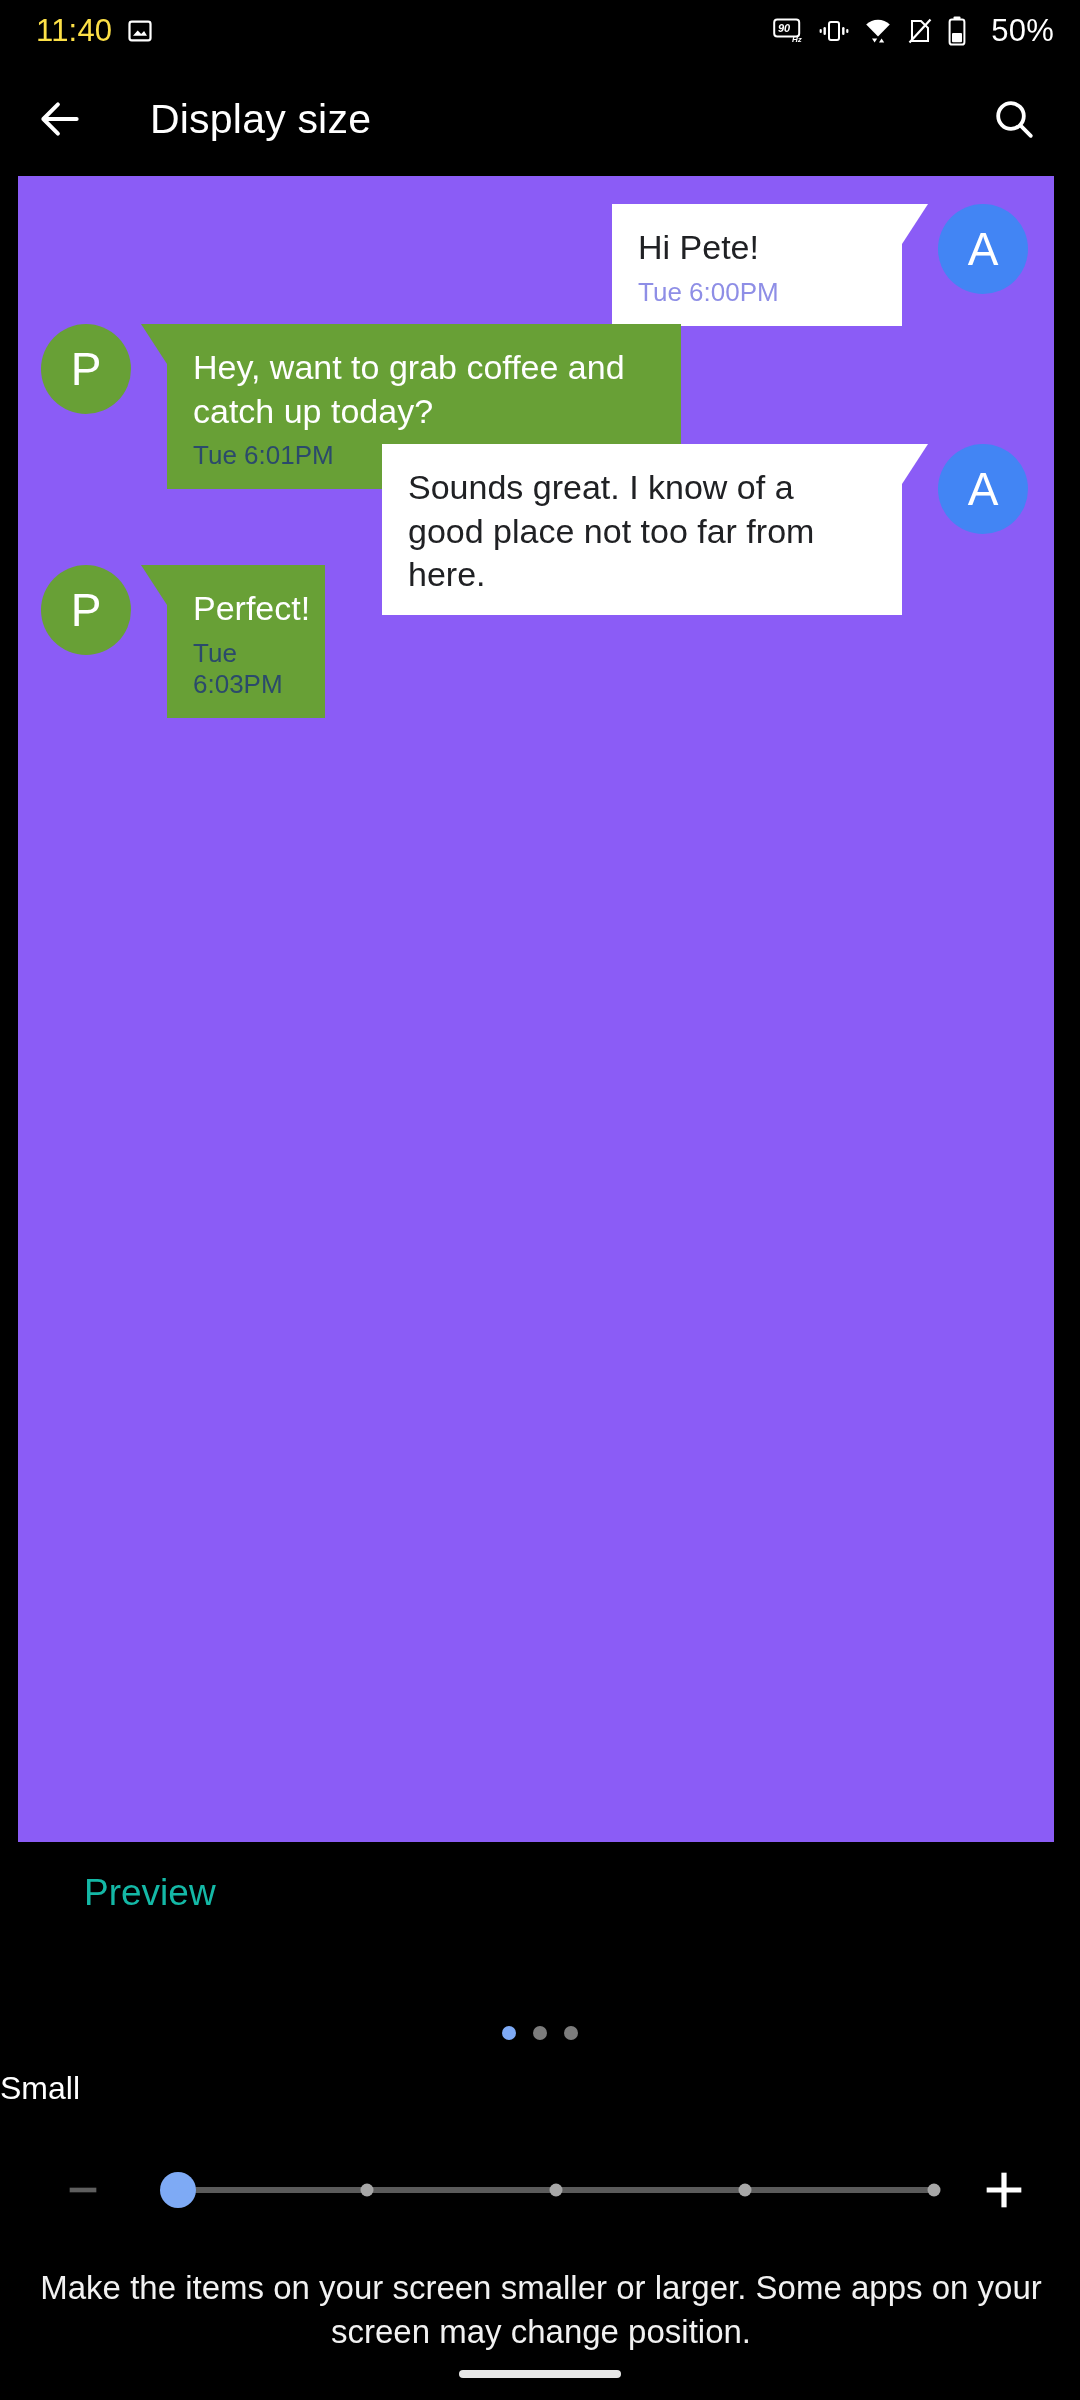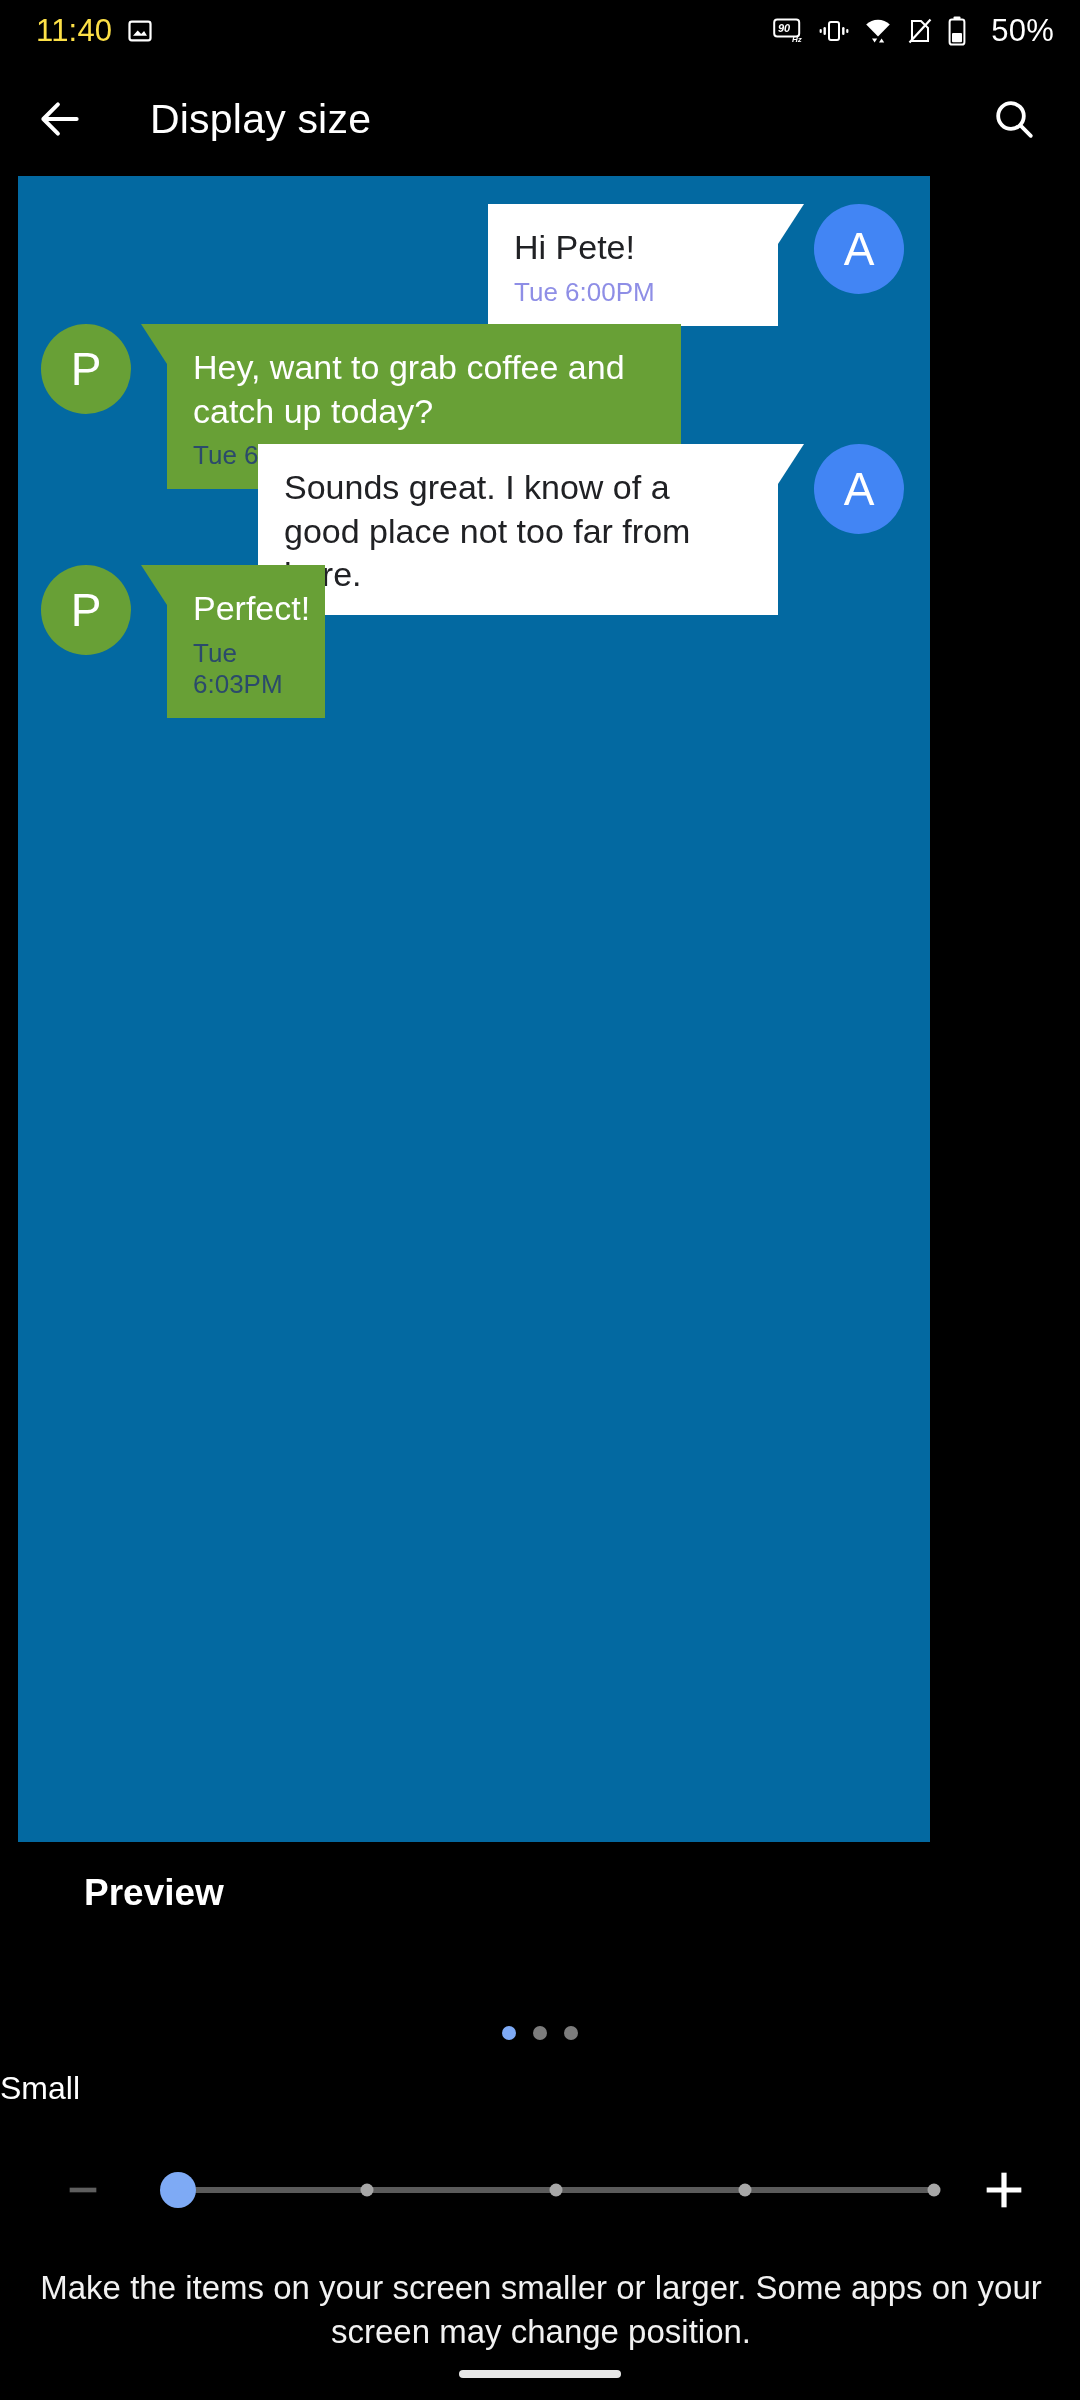--- a/index.html
+++ b/index.html
@@ -29,22 +29,22 @@
     display:flex; align-items:center;
   }
   #back-button { width:96px; height:96px; margin-left:12px;
     display:flex; align-items:center; justify-content:center; }
   #page-title { color:#fff; font-size:41px; font-weight:500; margin-left:42px; letter-spacing:.2px; }
   #search-button { position:absolute; right:22px; top:50%; transform:translateY(-50%);
     width:88px; height:88px; display:flex; align-items:center; justify-content:center; }
 
   
   #preview-panel {
-    position:absolute; left:18px; top:176px; width:912px; height:1666px;
-    background:#0369a1; overflow:hidden;
+    position:absolute; left:18px; top:176px; width:1036px; height:1666px;
+    background:#8b5cf6; overflow:hidden;
   }
   .msg-row { position:absolute; display:flex; align-items:flex-start; }
 
   .avatar {
     width:90px; height:90px; border-radius:50%;
     display:flex; align-items:center; justify-content:center;
     color:#fff; font-size:46px; font-weight:500; flex:none;
   }
   .bubble { position:relative; padding:22px 26px 18px 26px; }
   .bubble .text { font-size:34px; line-height:1.28; }
@@ -68,21 +68,21 @@
   .in .bubble::after {
     content:""; position:absolute; top:0; left:-26px;
     width:0; height:0;
     border-right:26px solid #68a036;
     border-bottom:40px solid transparent;
   }
 
   
   #preview-label {
     position:absolute; left:84px; top:1872px;
-    color:#ffffff; font-size:37px; font-weight:700;
+    color:#14b8a6; font-size:37px; font-weight:400;
   }
 
   
   #page-dots {
     position:absolute; left:0; top:2026px; width:1080px;
     display:flex; justify-content:center; gap:17px;
   }
   .dot { width:14px; height:14px; border-radius:50%; background:#7c7c7c; }
   .dot.active { background:#7eaaf5; }
 

